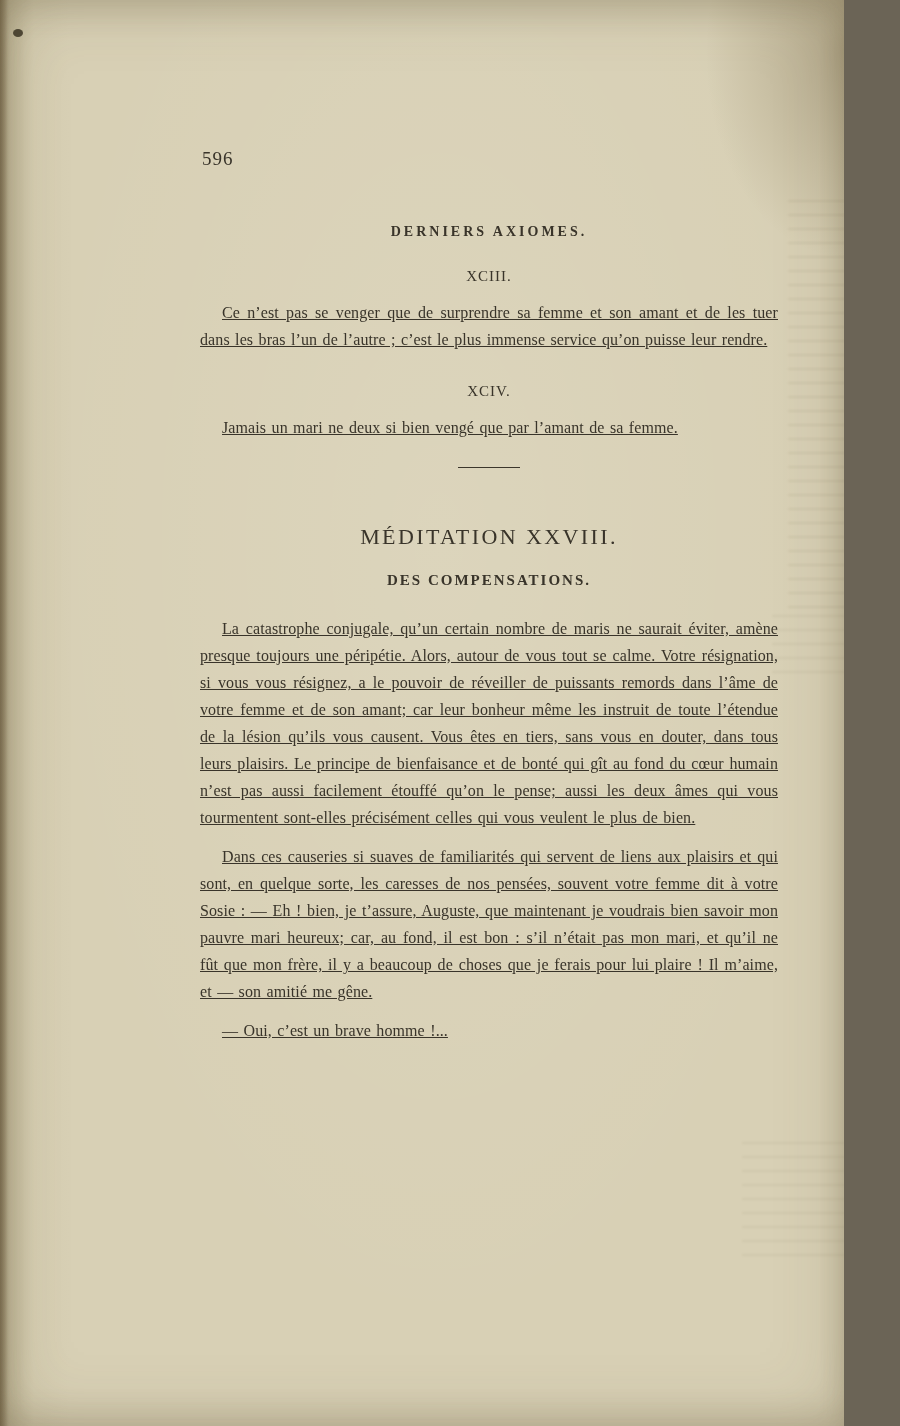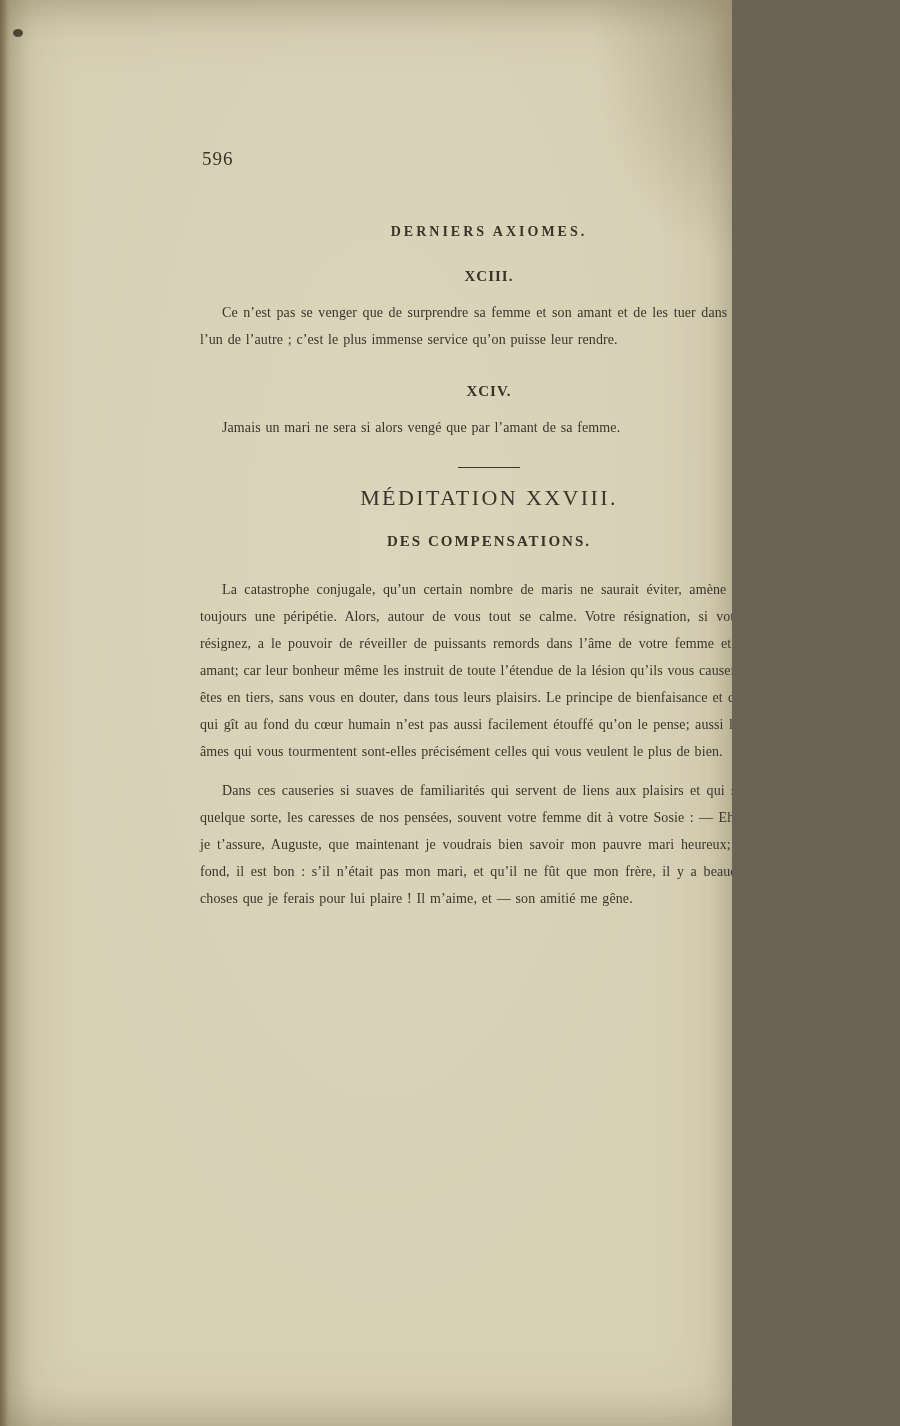--- a/index.html
+++ b/index.html
@@ -2,21 +2,21 @@
 <html><head>
 <meta charset="utf-8">
 <style>
   html, body {
     margin: 0;
     padding: 0;
     background: #6b6456;
   }
   .scan {
     position: relative;
-    width: 732px;
+    width: 844px;
     height: 1426px;
     overflow: hidden;
     background:
       radial-gradient(ellipse at 52% 38%, rgba(255,255,250,0.10), rgba(0,0,0,0) 65%),
       linear-gradient(90deg, #a2967a 0px, #c4bb9d 10px, #d5cdb1 34px, #d8d0b5 70px, #d8d0b5 840px, #cdc4a6 878px, #bdb292 900px),
       #d8d0b5;
     font-family: "Liberation Serif", "DejaVu Serif", serif;
     color: #39342a;
     box-shadow: inset 0 0 70px rgba(95,80,48,0.22), inset 0 14px 26px rgba(95,80,48,0.16), inset 0 -14px 26px rgba(95,80,48,0.14);
   }
@@ -76,42 +76,43 @@
     text-align: center;
     font-size: 14px;
     font-weight: bold;
     letter-spacing: 3px;
     font-family: Liberation Serif, serif;
   }
   .numeral {
     margin: 28px 0 0 0;
     text-align: center;
     font-size: 15px;
-    font-weight: bold;
+    font-weight: normal;
     letter-spacing: 1px;
   }
   .numeral.second { margin-top: 30px; }
   .body {
     margin: 14px 0 0 0;
-    font-size: 14px;
+    font-size: 16px;
     line-height: 27px;
     text-align: justify;
     word-spacing: 0.08em;
     letter-spacing: 0.1px;
+    text-decoration: underline;
   }
   .body.flow { margin-top: 12px; }
   .indent { text-indent: 22px; }
   .separator {
     width: 62px;
     margin: 26px auto 0 auto;
     border: none;
     border-top: 1.6px solid #3b362b;
   }
   .meditation-title {
-    margin: 17px 0 0 0;
+    margin: 56px 0 0 0;
     text-align: center;
     font-size: 22px;
     font-weight: normal;
     letter-spacing: 2.4px;
   }
   .meditation-subtitle {
     margin: 22px 0 0 0;
     text-align: center;
     font-size: 15px;
     font-weight: bold;
@@ -140,28 +141,29 @@
     </div>
 
     <h2 class="axioms-title">DERNIERS AXIOMES.</h2>
 
     <h3 class="numeral">XCIII.</h3>
 
     <p class="body indent">Ce n’est pas se venger que de surprendre sa femme et son amant et de les tuer dans les bras l’un de l’autre&nbsp;; c’est le plus immense service qu’on puisse leur rendre.</p>
 
     <h3 class="numeral second">XCIV.</h3>
 
-    <p class="body indent">Jamais un mari ne sera si alors vengé que par l’amant de sa femme.</p>
+    <p class="body indent">Jamais un mari ne deux si bien vengé que par l’amant de sa femme.</p>
 
     <hr class="separator">
 
     <h1 class="meditation-title">MÉDITATION XXVIII.</h1>
 
     <h3 class="meditation-subtitle">DES COMPENSATIONS.</h3>
 
     <p class="body indent first-meditation">La catastrophe conjugale, qu’un certain nombre de maris ne saurait éviter, amène presque toujours une péripétie. Alors, autour de vous tout se calme. Votre résignation, si vous vous résignez, a le pouvoir de réveiller de puissants remords dans l’âme de votre femme et de son amant; car leur bonheur même les instruit de toute l’étendue de la lésion qu’ils vous causent. Vous êtes en tiers, sans vous en douter, dans tous leurs plaisirs. Le principe de bienfaisance et de bonté qui gît au fond du cœur humain n’est pas aussi facilement étouffé qu’on le pense; aussi les deux âmes qui vous tourmentent sont-elles précisément celles qui vous veulent le plus de bien.</p>
 
     <p class="body flow indent">Dans ces causeries si suaves de familiarités qui servent de liens aux plaisirs et qui sont, en quelque sorte, les caresses de nos pensées, souvent votre femme dit à votre Sosie&nbsp;: — Eh&nbsp;! bien, je t’assure, Auguste, que maintenant je voudrais bien savoir mon pauvre mari heureux; car, au fond, il est bon&nbsp;: s’il n’était pas mon mari, et qu’il ne fût que mon frère, il y a beaucoup de choses que je ferais pour lui plaire&nbsp;! Il m’aime, et — son amitié me gêne.</p>
 
+    <p class="body flow indent">— Oui, c’est un brave homme&nbsp;!...</p>
 
 
   </div>
 </div>
 
 </body></html>

